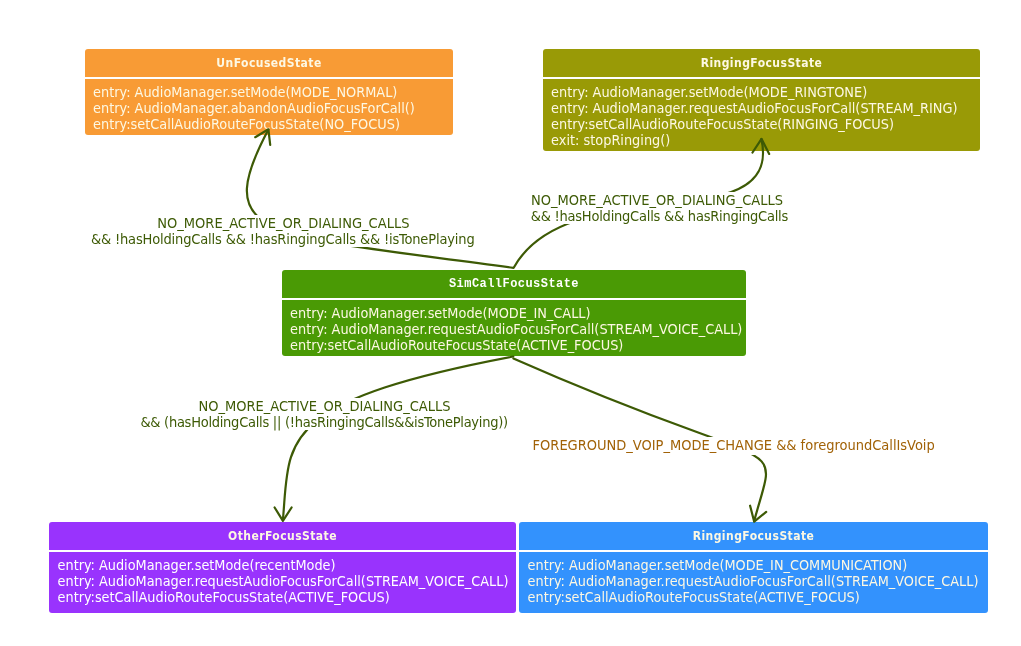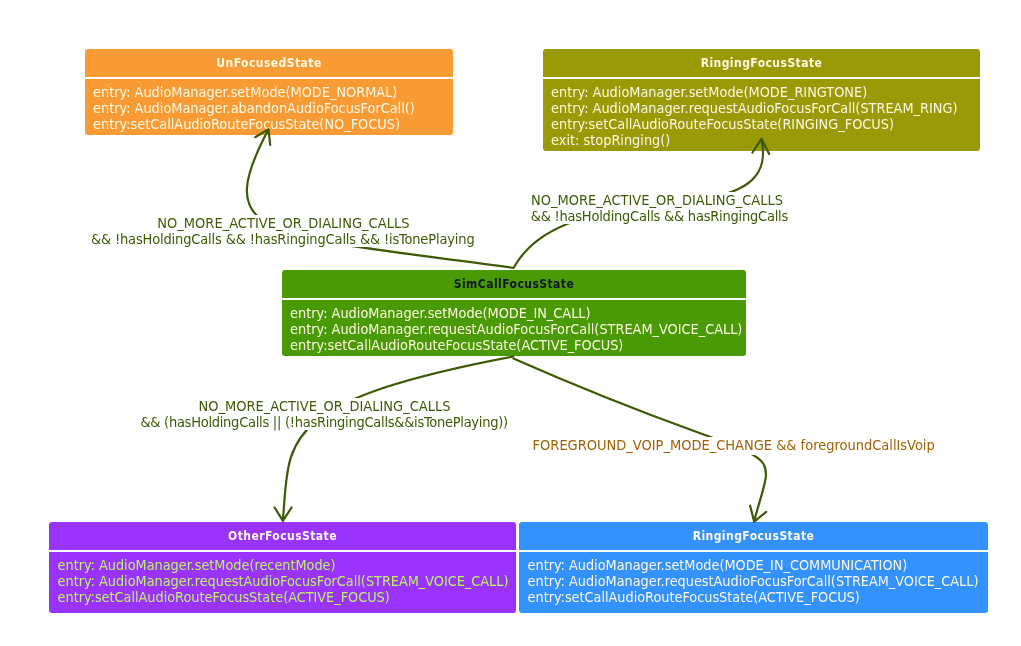--- a/index.html
+++ b/index.html
@@ -100,31 +100,31 @@
     <div class="hdr" style="color: rgb(253, 248, 227);">RingingFocusState</div>
     <div class="body" style="color: rgb(253, 248, 227);">
       <div>entry: AudioManager.setMode(MODE_RINGTONE)</div>
       <div>entry: AudioManager.requestAudioFocusForCall(STREAM_RING)</div>
       <div>entry:setCallAudioRouteFocusState(RINGING_FOCUS)</div>
       <div>exit: stopRinging()</div>
     </div>
   </div>
 
   <div class="state s-simcall" style="--c: #4a9a05;">
-    <div class="hdr" style="color: #0f172a;">SimCallFocusState</div>
+    <div class="hdr" style="color: #ffffff; font-family: Liberation Mono, monospace;">SimCallFocusState</div>
     <div class="body" style="color: rgb(253, 248, 227);">
       <div>entry: AudioManager.setMode(MODE_IN_CALL)</div>
       <div>entry: AudioManager.requestAudioFocusForCall(STREAM_VOICE_CALL)</div>
       <div>entry:setCallAudioRouteFocusState(ACTIVE_FOCUS)</div>
     </div>
   </div>
 
   <div class="state s-other" style="--c: #9933fd;">
     <div class="hdr" style="color: rgb(253, 248, 227);">OtherFocusState</div>
-    <div class="body" style="color: #bef264;">
+    <div class="body" style="color: #ffffff;">
       <div>entry: AudioManager.setMode(recentMode)</div>
       <div>entry: AudioManager.requestAudioFocusForCall(STREAM_VOICE_CALL)</div>
       <div>entry:setCallAudioRouteFocusState(ACTIVE_FOCUS)</div>
     </div>
   </div>
 
   <div class="state s-voip" style="--c: #3392fd;">
     <div class="hdr" style="color: rgb(253, 248, 227);">RingingFocusState</div>
     <div class="body" style="color: rgb(253, 248, 227);">
       <div>entry: AudioManager.setMode(MODE_IN_COMMUNICATION)</div>

